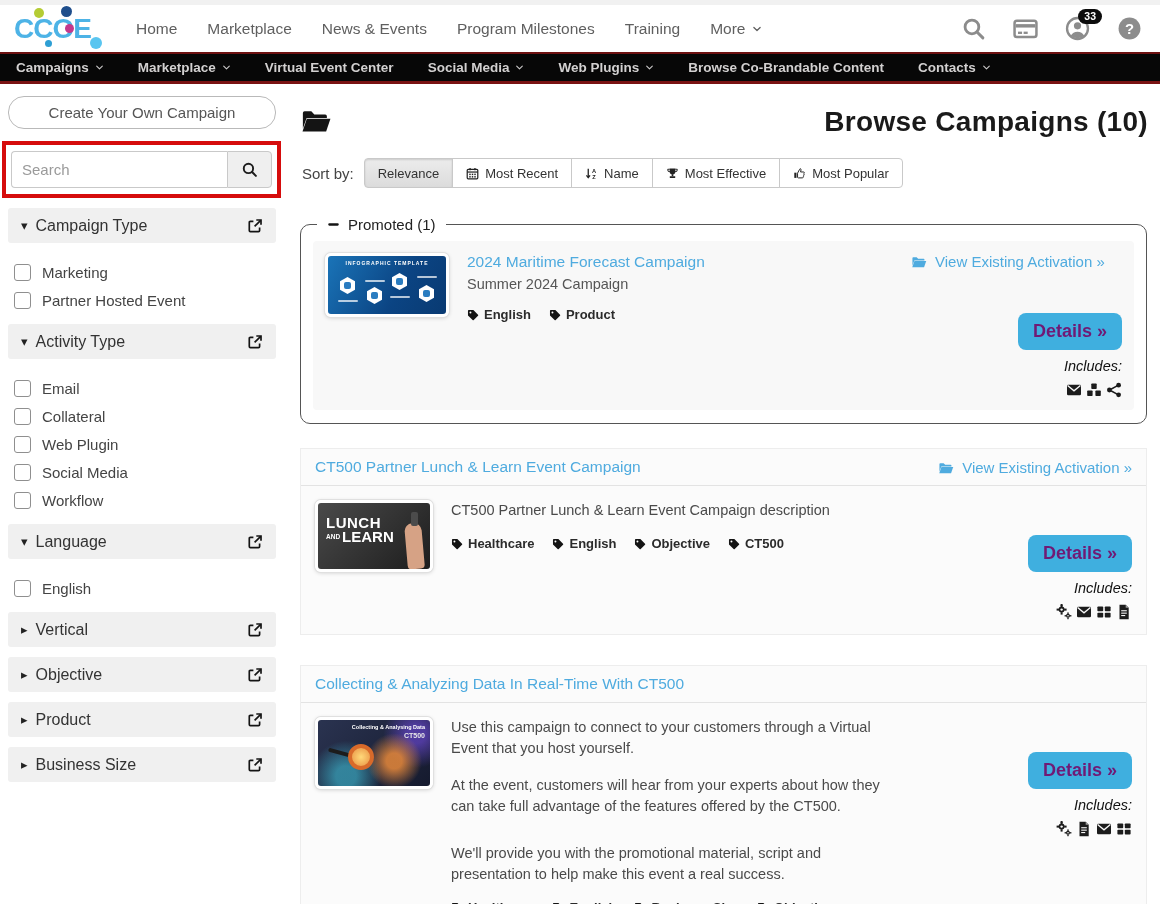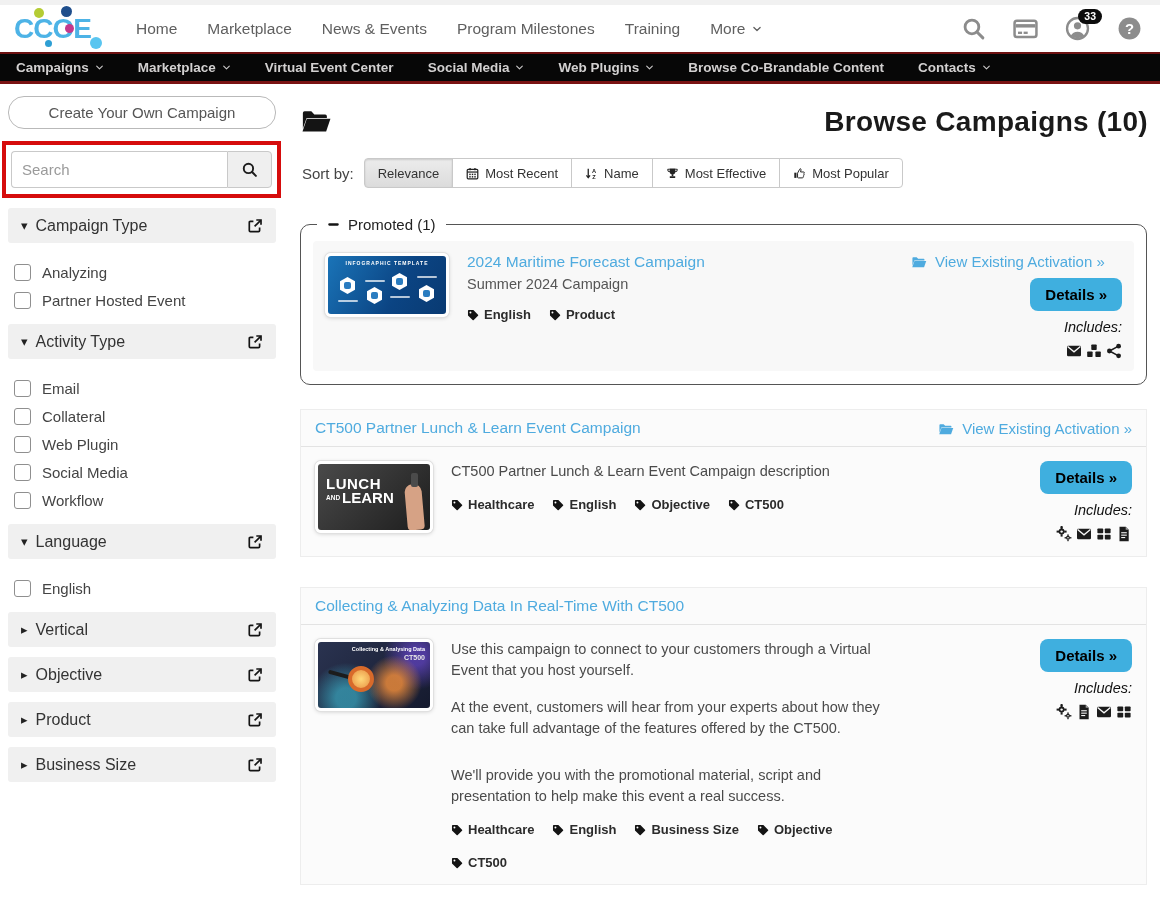--- a/index.html
+++ b/index.html
@@ -92,22 +92,22 @@
   .tags{display:flex;gap:18px;margin-top:15px;flex-wrap:wrap;}
   .tag{display:inline-flex;align-items:center;gap:5px;font-size:13px;font-weight:600;color:#2b2b2b;}
   .tag .t-icon{width:12px;height:12px;display:inline-flex;color:#141414;}
   .tag .t-icon svg{width:100%;height:100%;}
   .card-right{width:212px;flex:0 0 212px;display:flex;flex-direction:column;align-items:flex-end;gap:8px;}
   .activation-link{color:#4fabdf;font-size:15px;text-decoration:none;cursor:pointer;
                    display:inline-flex;align-items:flex-start;gap:7px;}
   .activation-link .link-folder{width:18px;height:15px;display:inline-flex;flex:0 0 auto;margin-top:2px;}
   .activation-link .link-folder svg{width:100%;height:100%;}
   .card-right .activation-link{align-self:flex-start;width:200px;}
-  .details-btn{background:#3fafdf;color:#000000;border:none;border-radius:8px;font-family:inherit;
-               font-size:15px;font-weight:bold;padding:8px 15px;cursor:pointer;}
+  .details-btn{background:#3fafdf;color:#701a75;border:none;border-radius:8px;font-family:inherit;
+               font-size:18px;font-weight:bold;padding:8px 15px;cursor:pointer;margin-top:35px;}
   .includes{font-style:italic;font-size:14.5px;color:#111;}
   .inc-icons{display:flex;gap:4px;justify-content:flex-end;}
   .inc-icon{width:16px;height:16px;color:#1c1c1c;display:inline-flex;}
   .inc-icon svg{width:100%;height:100%;}
 
   .camp-card{background:#fbfbfb;border:1px solid #ededed;margin:0 1px 30px 0;}
   .camp-card-header{display:flex;justify-content:space-between;align-items:center;
                     padding:9px 14px;border-bottom:1px solid #e3e3e3;}
   .camp-card-header .activation-link{white-space:nowrap;align-items:center;}
   .camp-card-body{padding:14px;display:flex;gap:18px;background:#fbfbfb;}
@@ -297,21 +297,21 @@
                 <svg viewBox="0 0 16 16">
                   <path d="M6.4 3.4H3.4q-1.1 0-1.1 1.1v8.1q0 1.1 1.1 1.1h8.1q1.1 0 1.1-1.1V9.6" fill="none" stroke="currentColor" stroke-width="1.7"></path>
                   <path d="M9.3 2h4.7v4.7" fill="none" stroke="currentColor" stroke-width="1.7"></path>
                   <line x1="13.7" y1="2.3" x2="7.6" y2="8.4" stroke="currentColor" stroke-width="1.7"></line>
                 </svg>
               </span>
             </div>
             <div class="sec-options">
               <div class="option-row">
                 <span class="checkbox"></span>
-                <span class="option-label">Analyzing</span>
+                <span class="option-label">Marketing</span>
               </div>
               <div class="option-row">
                 <span class="checkbox"></span>
                 <span class="option-label">Partner Hosted Event</span>
               </div>
             </div>
           </div>
           <div class="sec-expanded">
             <div class="filter-header">
               <span class="caret">▾</span>

